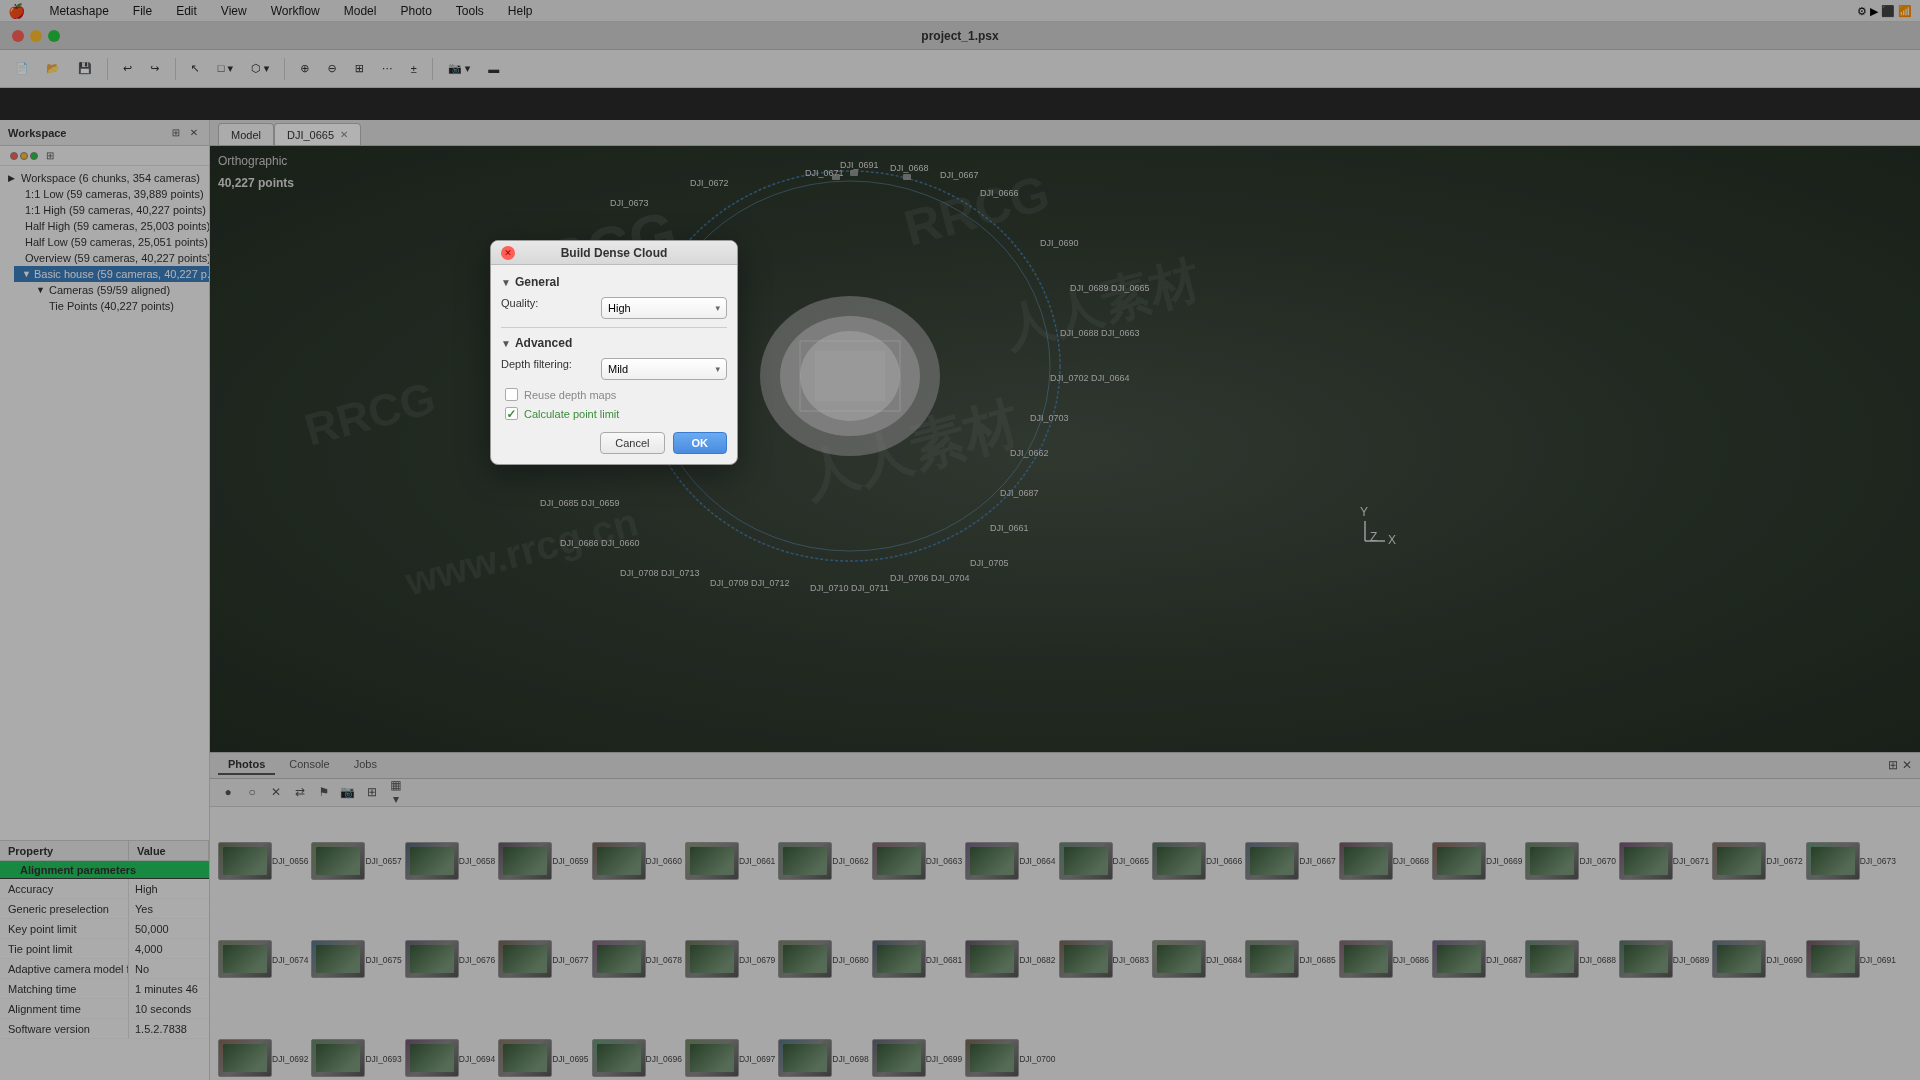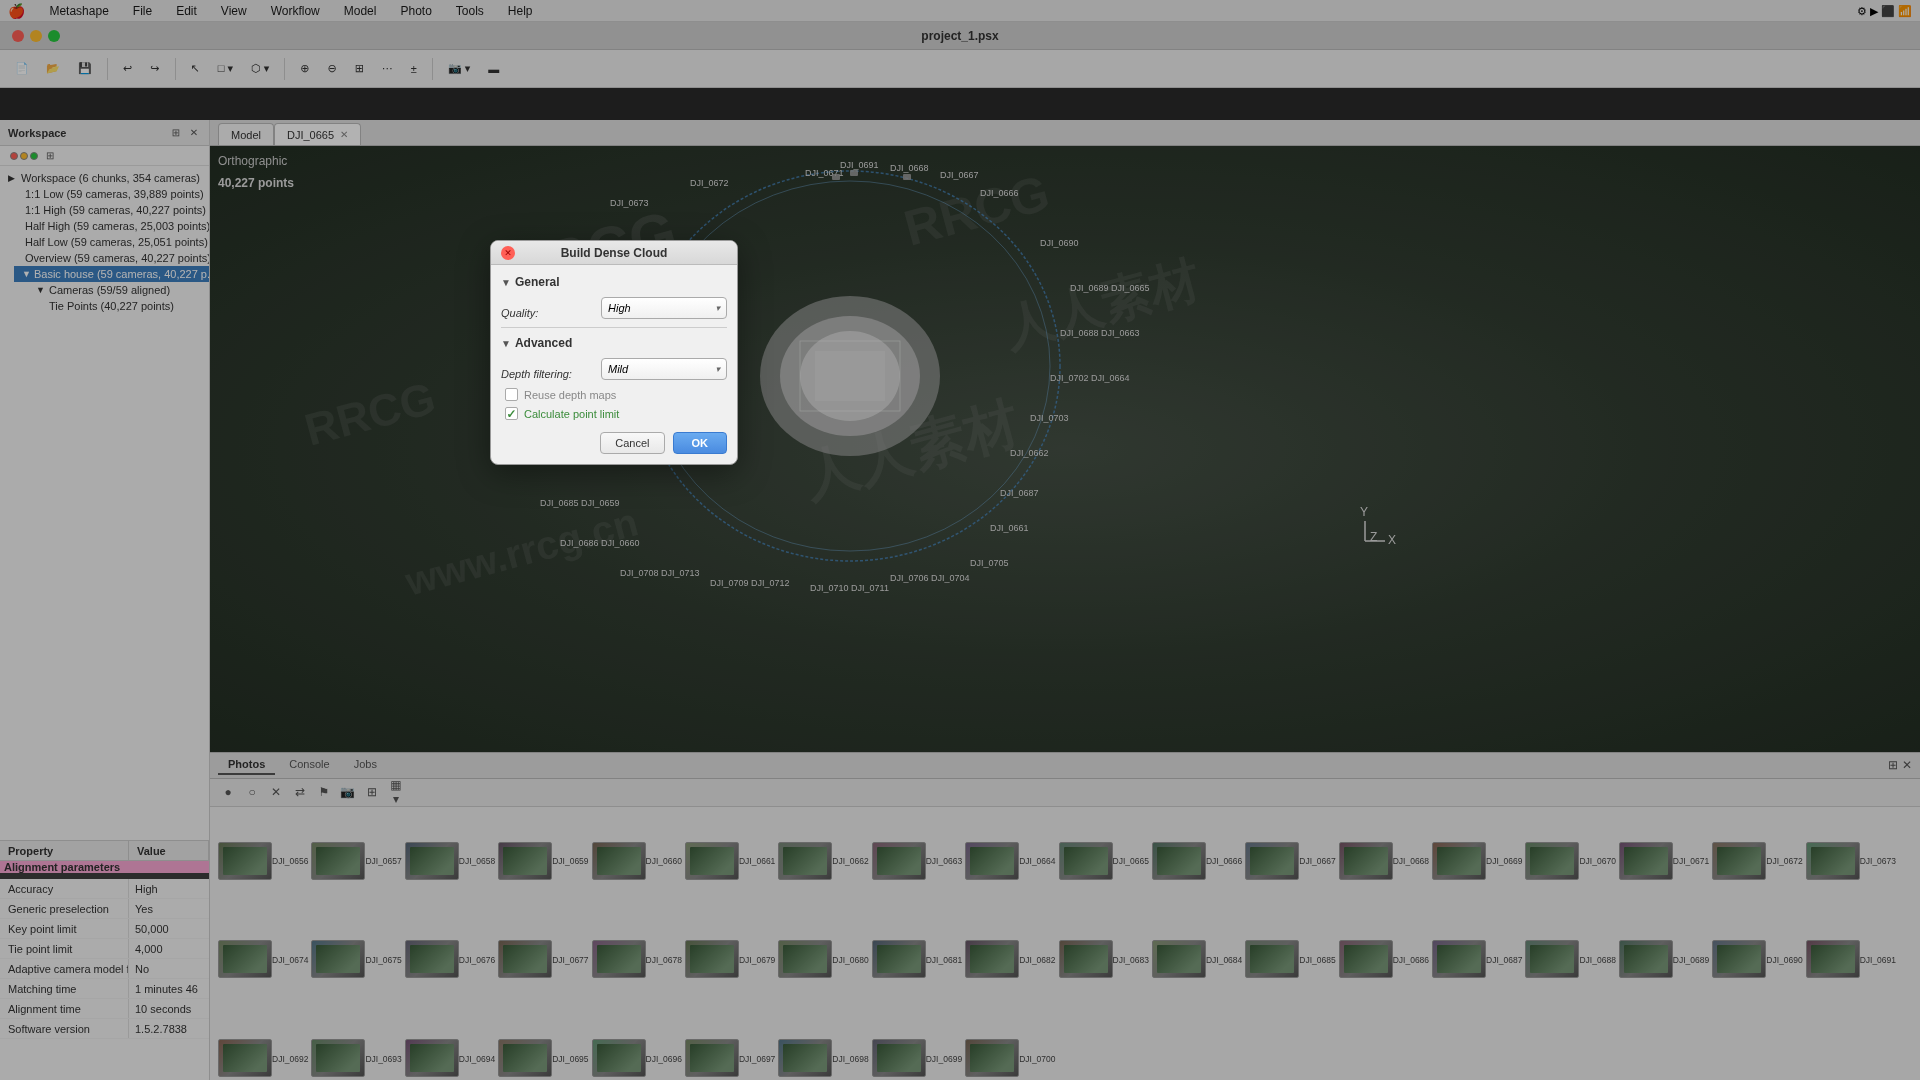--- a/index.html
+++ b/index.html
@@ -297,28 +297,28 @@
       width: 80px;
       display: flex;
       align-items: center;
       padding: 0 6px;
       color: #333;
       white-space: nowrap;
       overflow: hidden;
     }
     .props-section-header {
       height: 18px;
-      background: #f9a8d4;
-      display: flex;
-      align-items: center;
-      padding: 0 4px;
+      background: #22c55e;
+      display: flex;
+      align-items: center;
+      padding: 0 20px;
       font-size: 11px;
       font-weight: 600;
       color: #333;
-      border-bottom: 6px solid #404040;
+      border-bottom: 1px solid #404040;
     }
 
     
     .dialog-overlay {
       position: absolute;
       top: 0; left: 0; right: 0; bottom: 0;
       background: rgba(0,0,0,0.3);
       display: flex;
       align-items: center;
       justify-content: center;
@@ -365,23 +365,22 @@
       align-items: center;
       gap: 4px;
       margin-bottom: 8px;
       cursor: pointer;
     }
     .section-arrow { font-size: 10px; color: #555; }
     .section-title { font-size: 12px; font-weight: 600; color: #333; }
 
     .form-row {
       display: flex;
-      align-items: flex-end;
+      align-items: flex-start;
       margin-bottom: 8px;
-      font-style: italic;
     }
     .form-label {
       font-size: 11px;
       color: #333;
       width: 100px;
     }
     .form-select {
       flex: 1;
       height: 22px;
       border: 1px solid #aaa;

